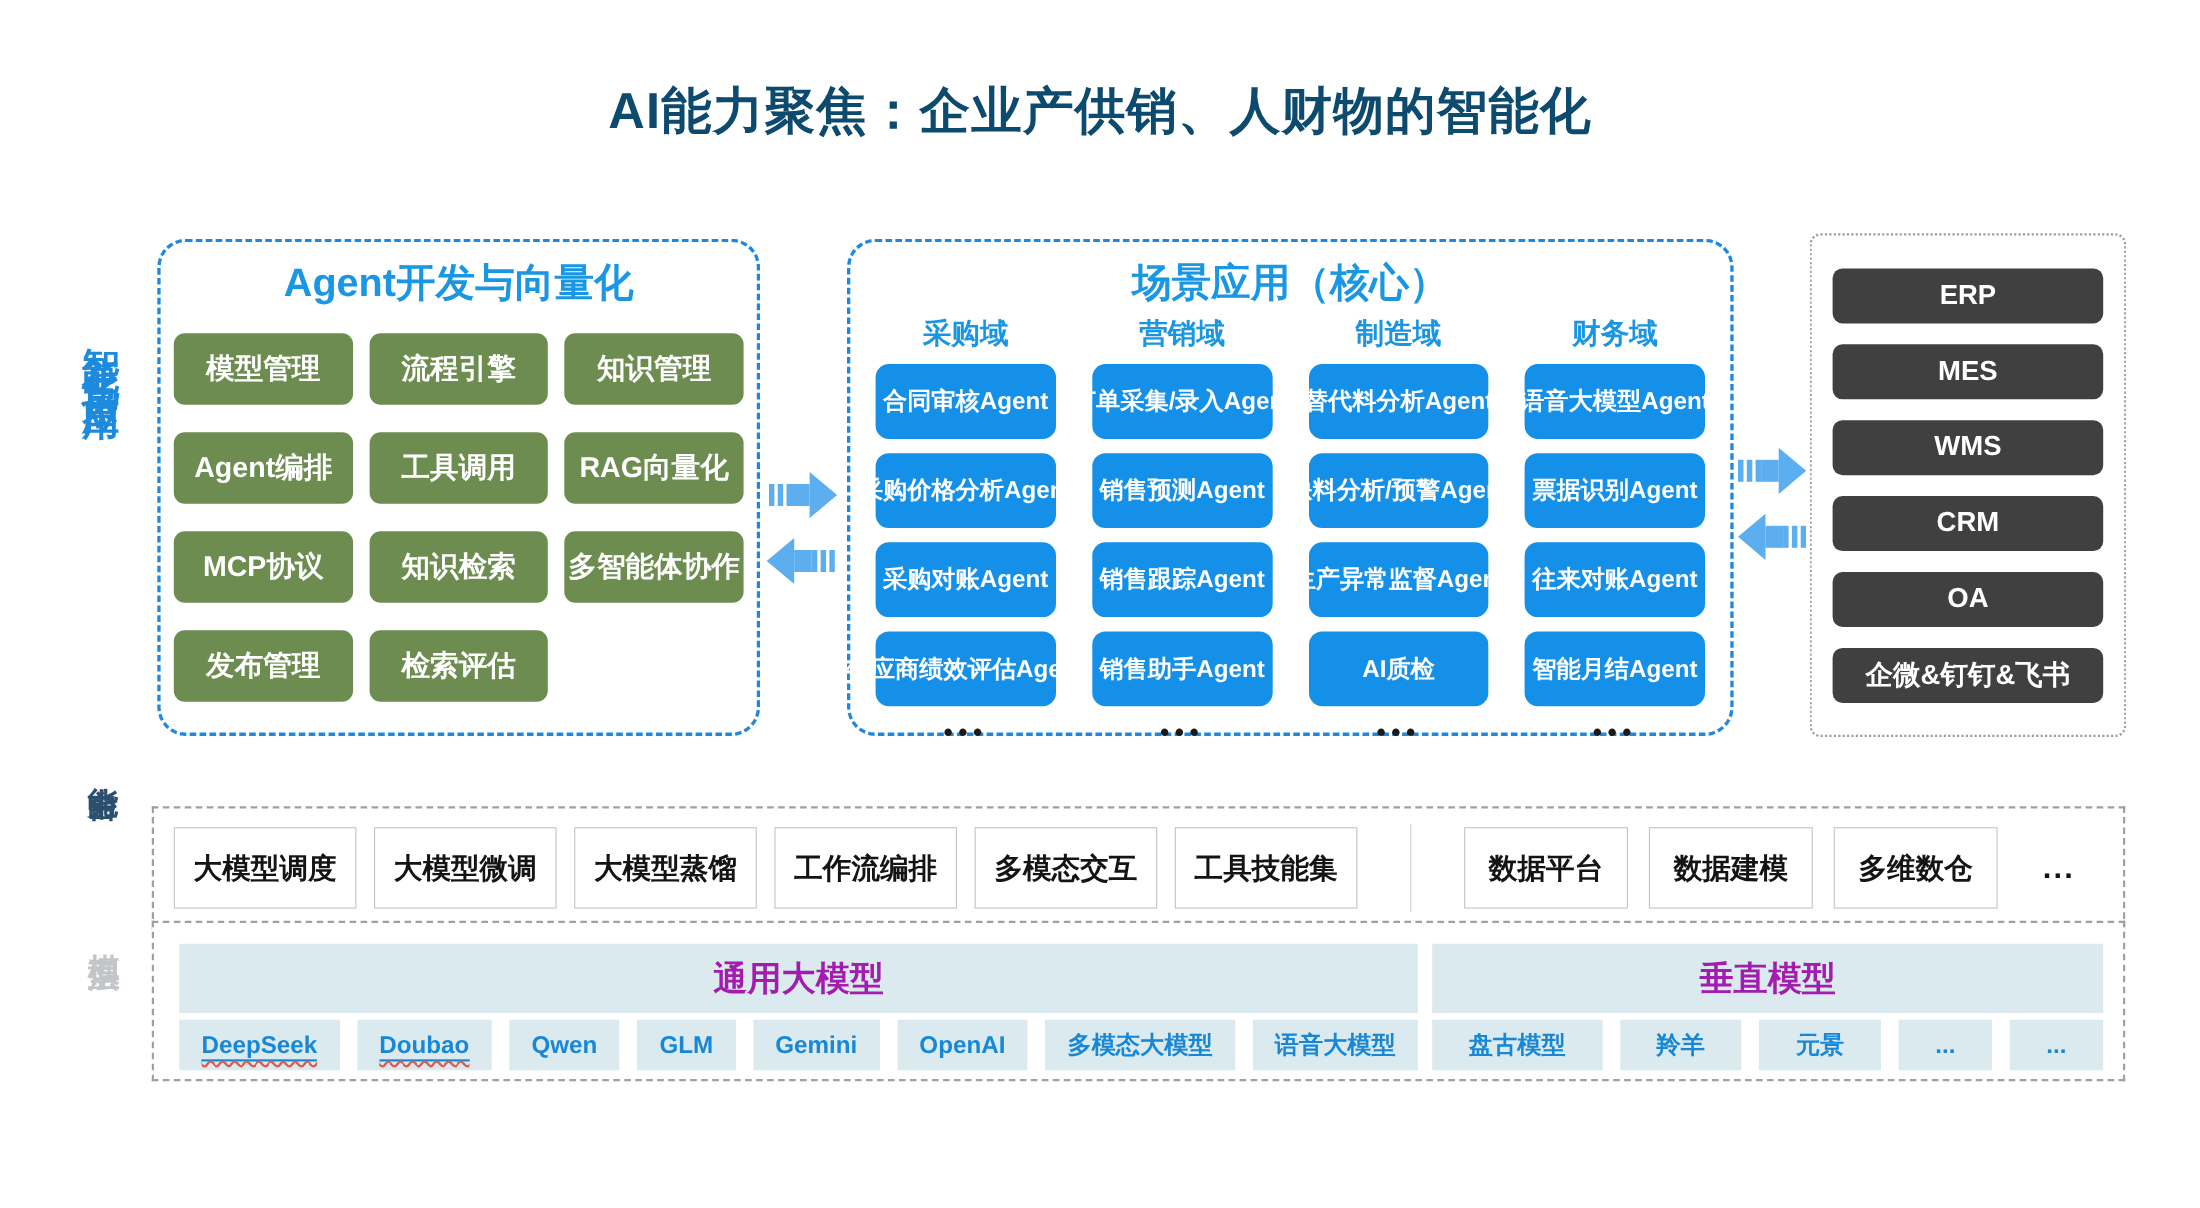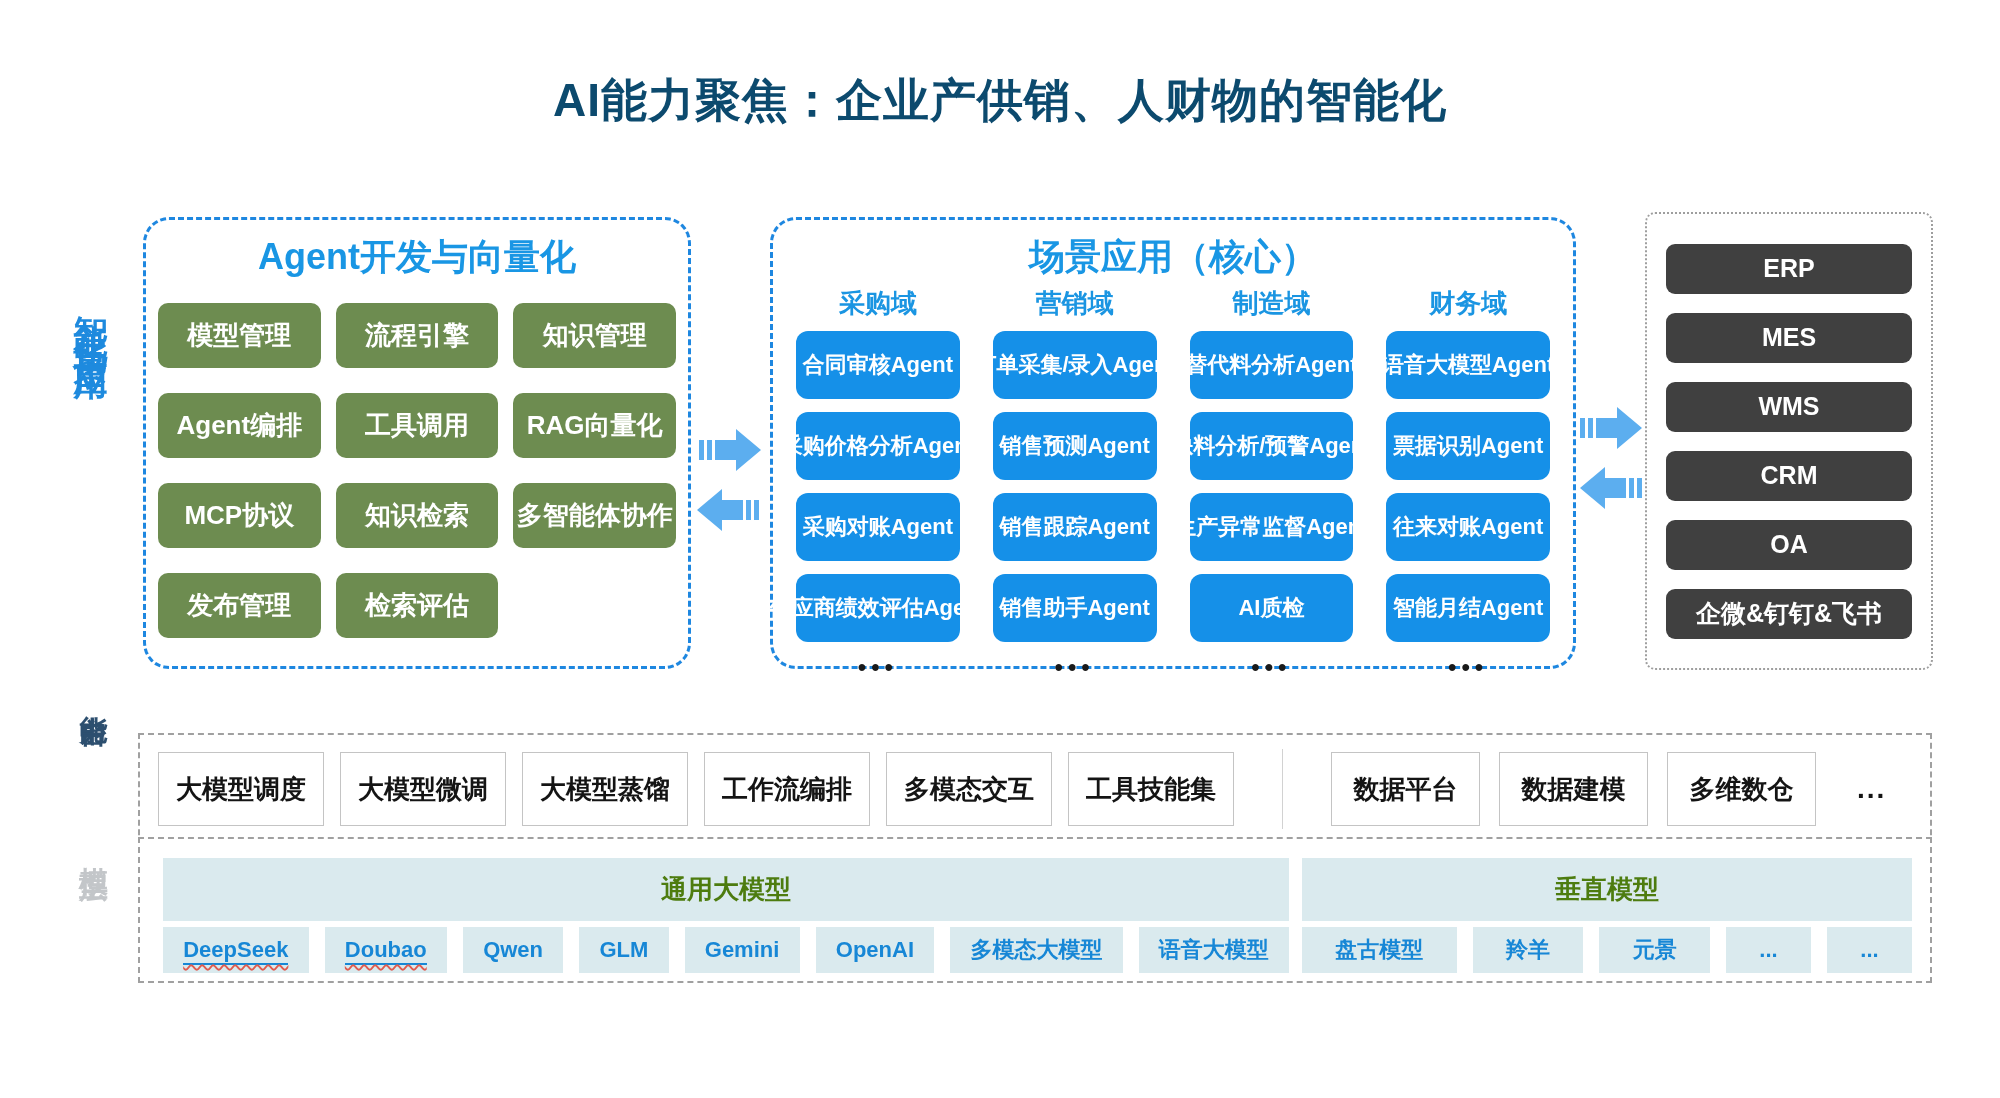--- a/index.html
+++ b/index.html
@@ -87,21 +87,21 @@
   #cap-ellipsis { font-size:28px; font-weight:800; color:#141414; margin-left:22px; letter-spacing:2px; }
 
   
   #model-band { left:138px; top:837px; width:1794px; height:146px; }
   .model-group { position:absolute; top:19px; }
   #model-general { left:23px; width:1126px; }
   #model-vertical { left:1162px; width:610px; }
   .model-header {
     height:63px; background:#daeaee;
     display:flex; align-items:center; justify-content:center;
-    font-size:26px; font-weight:800; color:#4d7c0f;
+    font-size:31px; font-weight:800; color:#a21caf;
   }
   .chip-row { display:flex; gap:16px; margin-top:6px; }
   .chip {
     flex:1 1 auto; height:46px; background:#daeaee;
     display:flex; align-items:center; justify-content:center;
     font-size:22px; font-weight:800; color:#1787d6; white-space:nowrap; padding:0 6px;
   }
   .spell-host .chip-text {
     border-bottom:2px solid #1787d6;
     text-decoration:underline wavy #e05a4e 1.5px;

